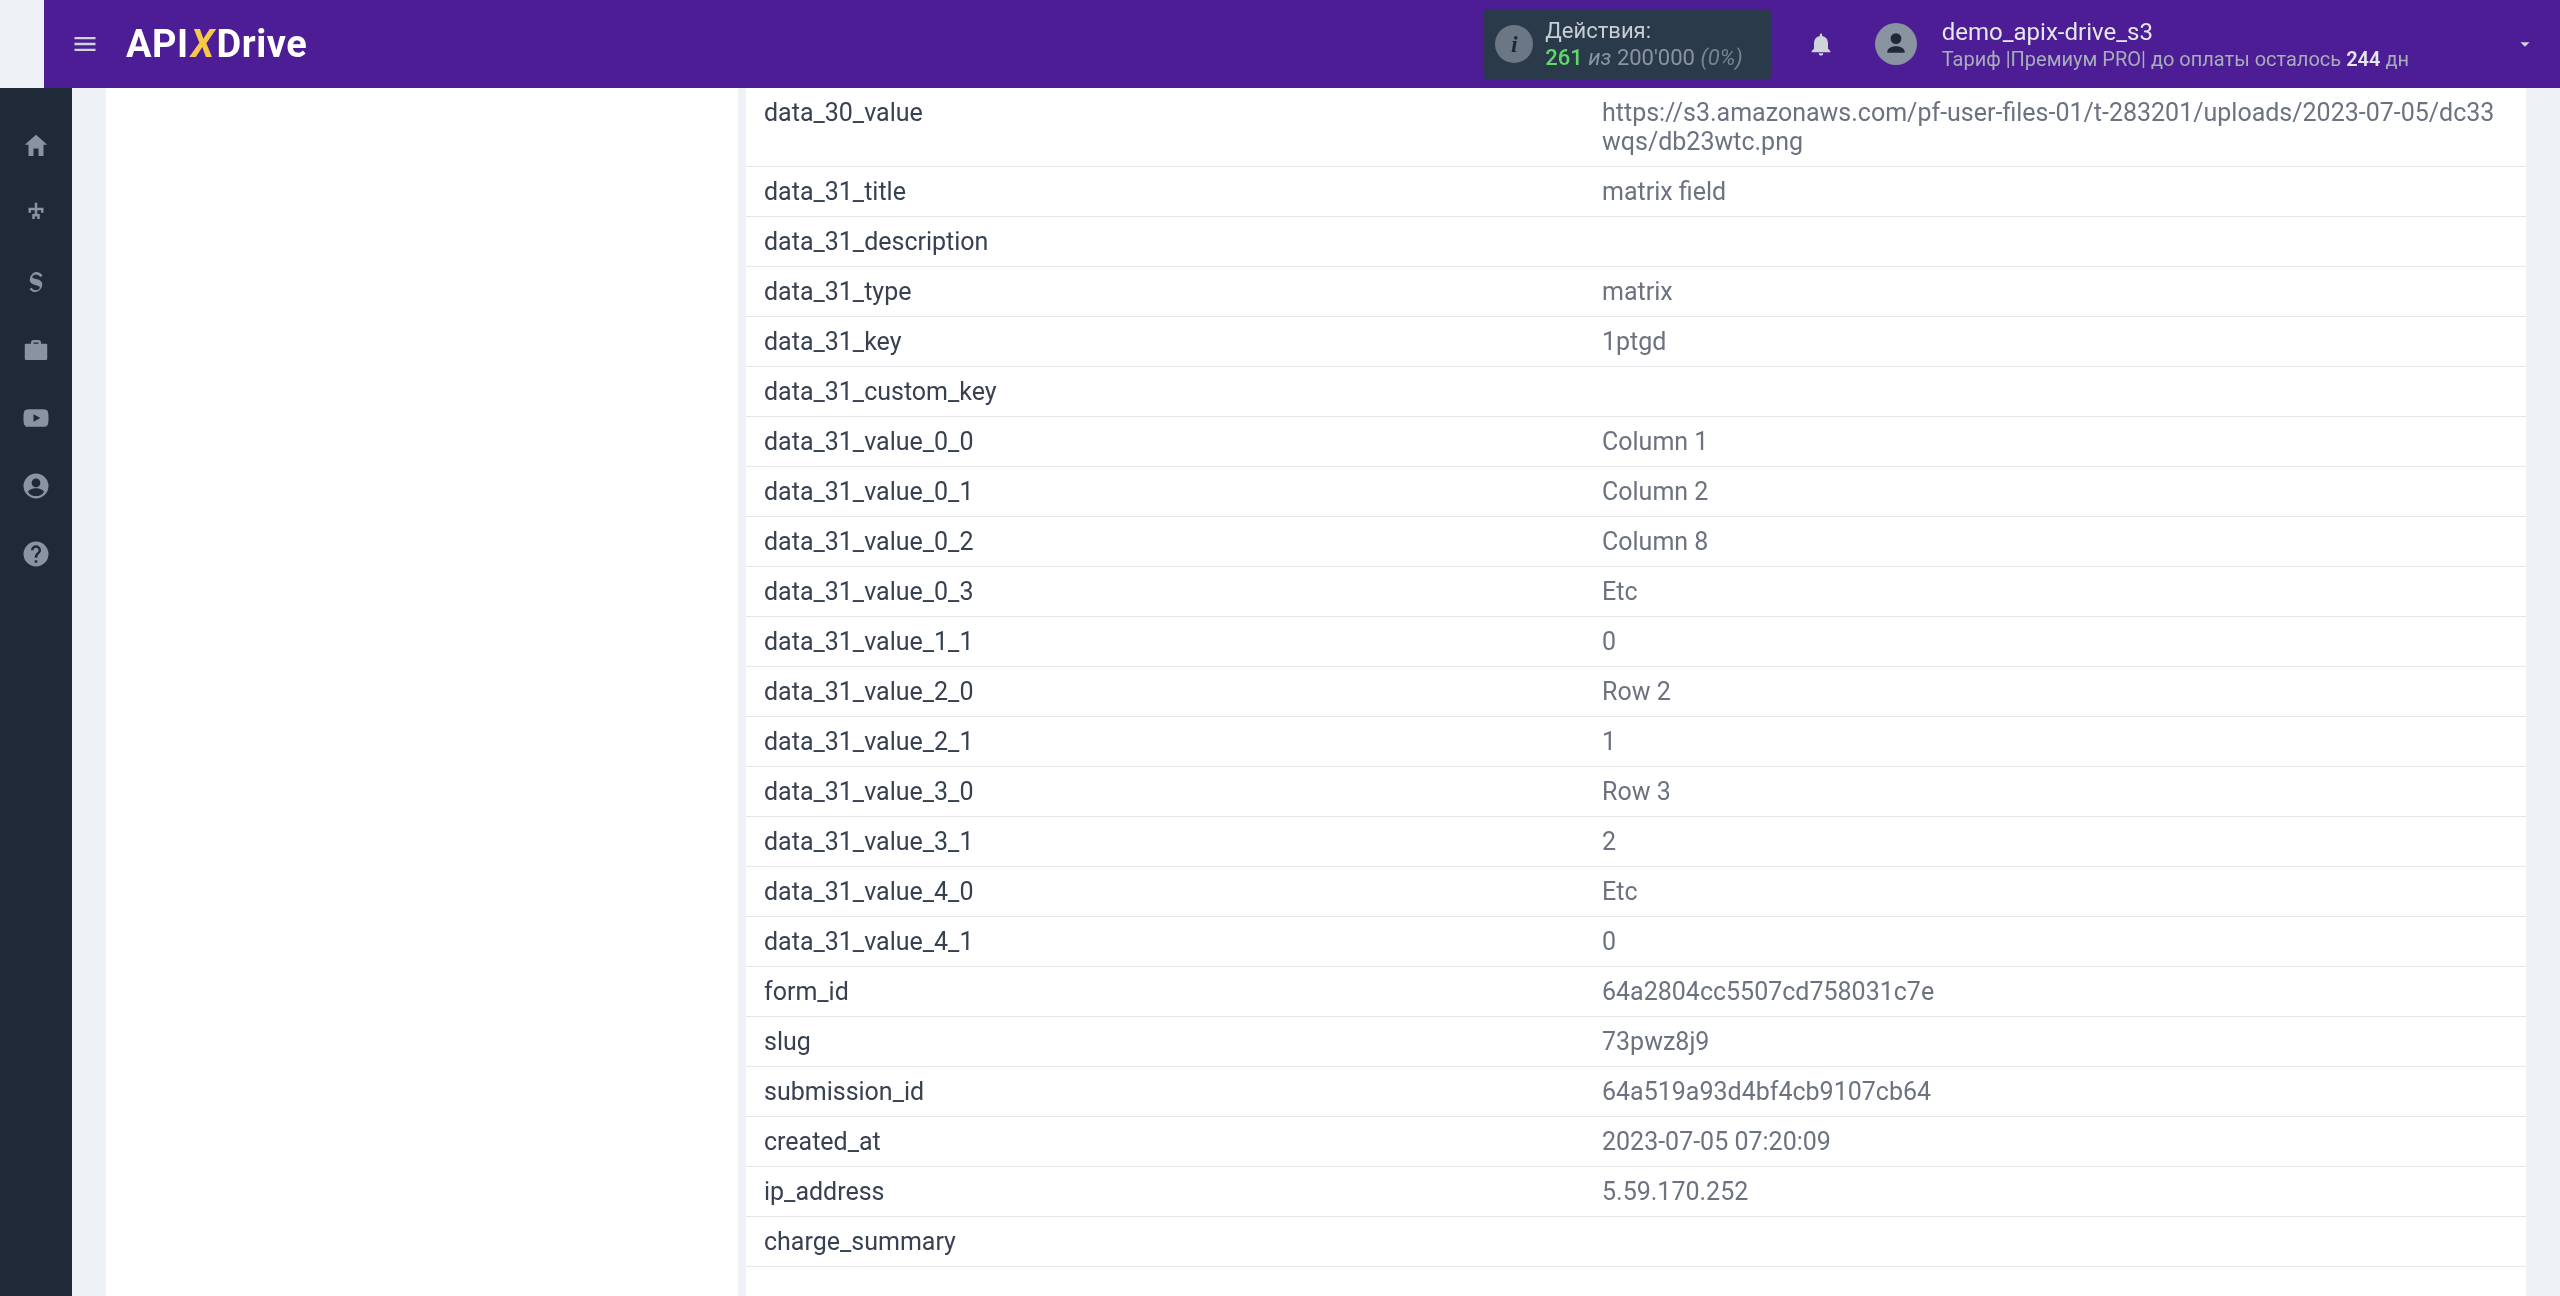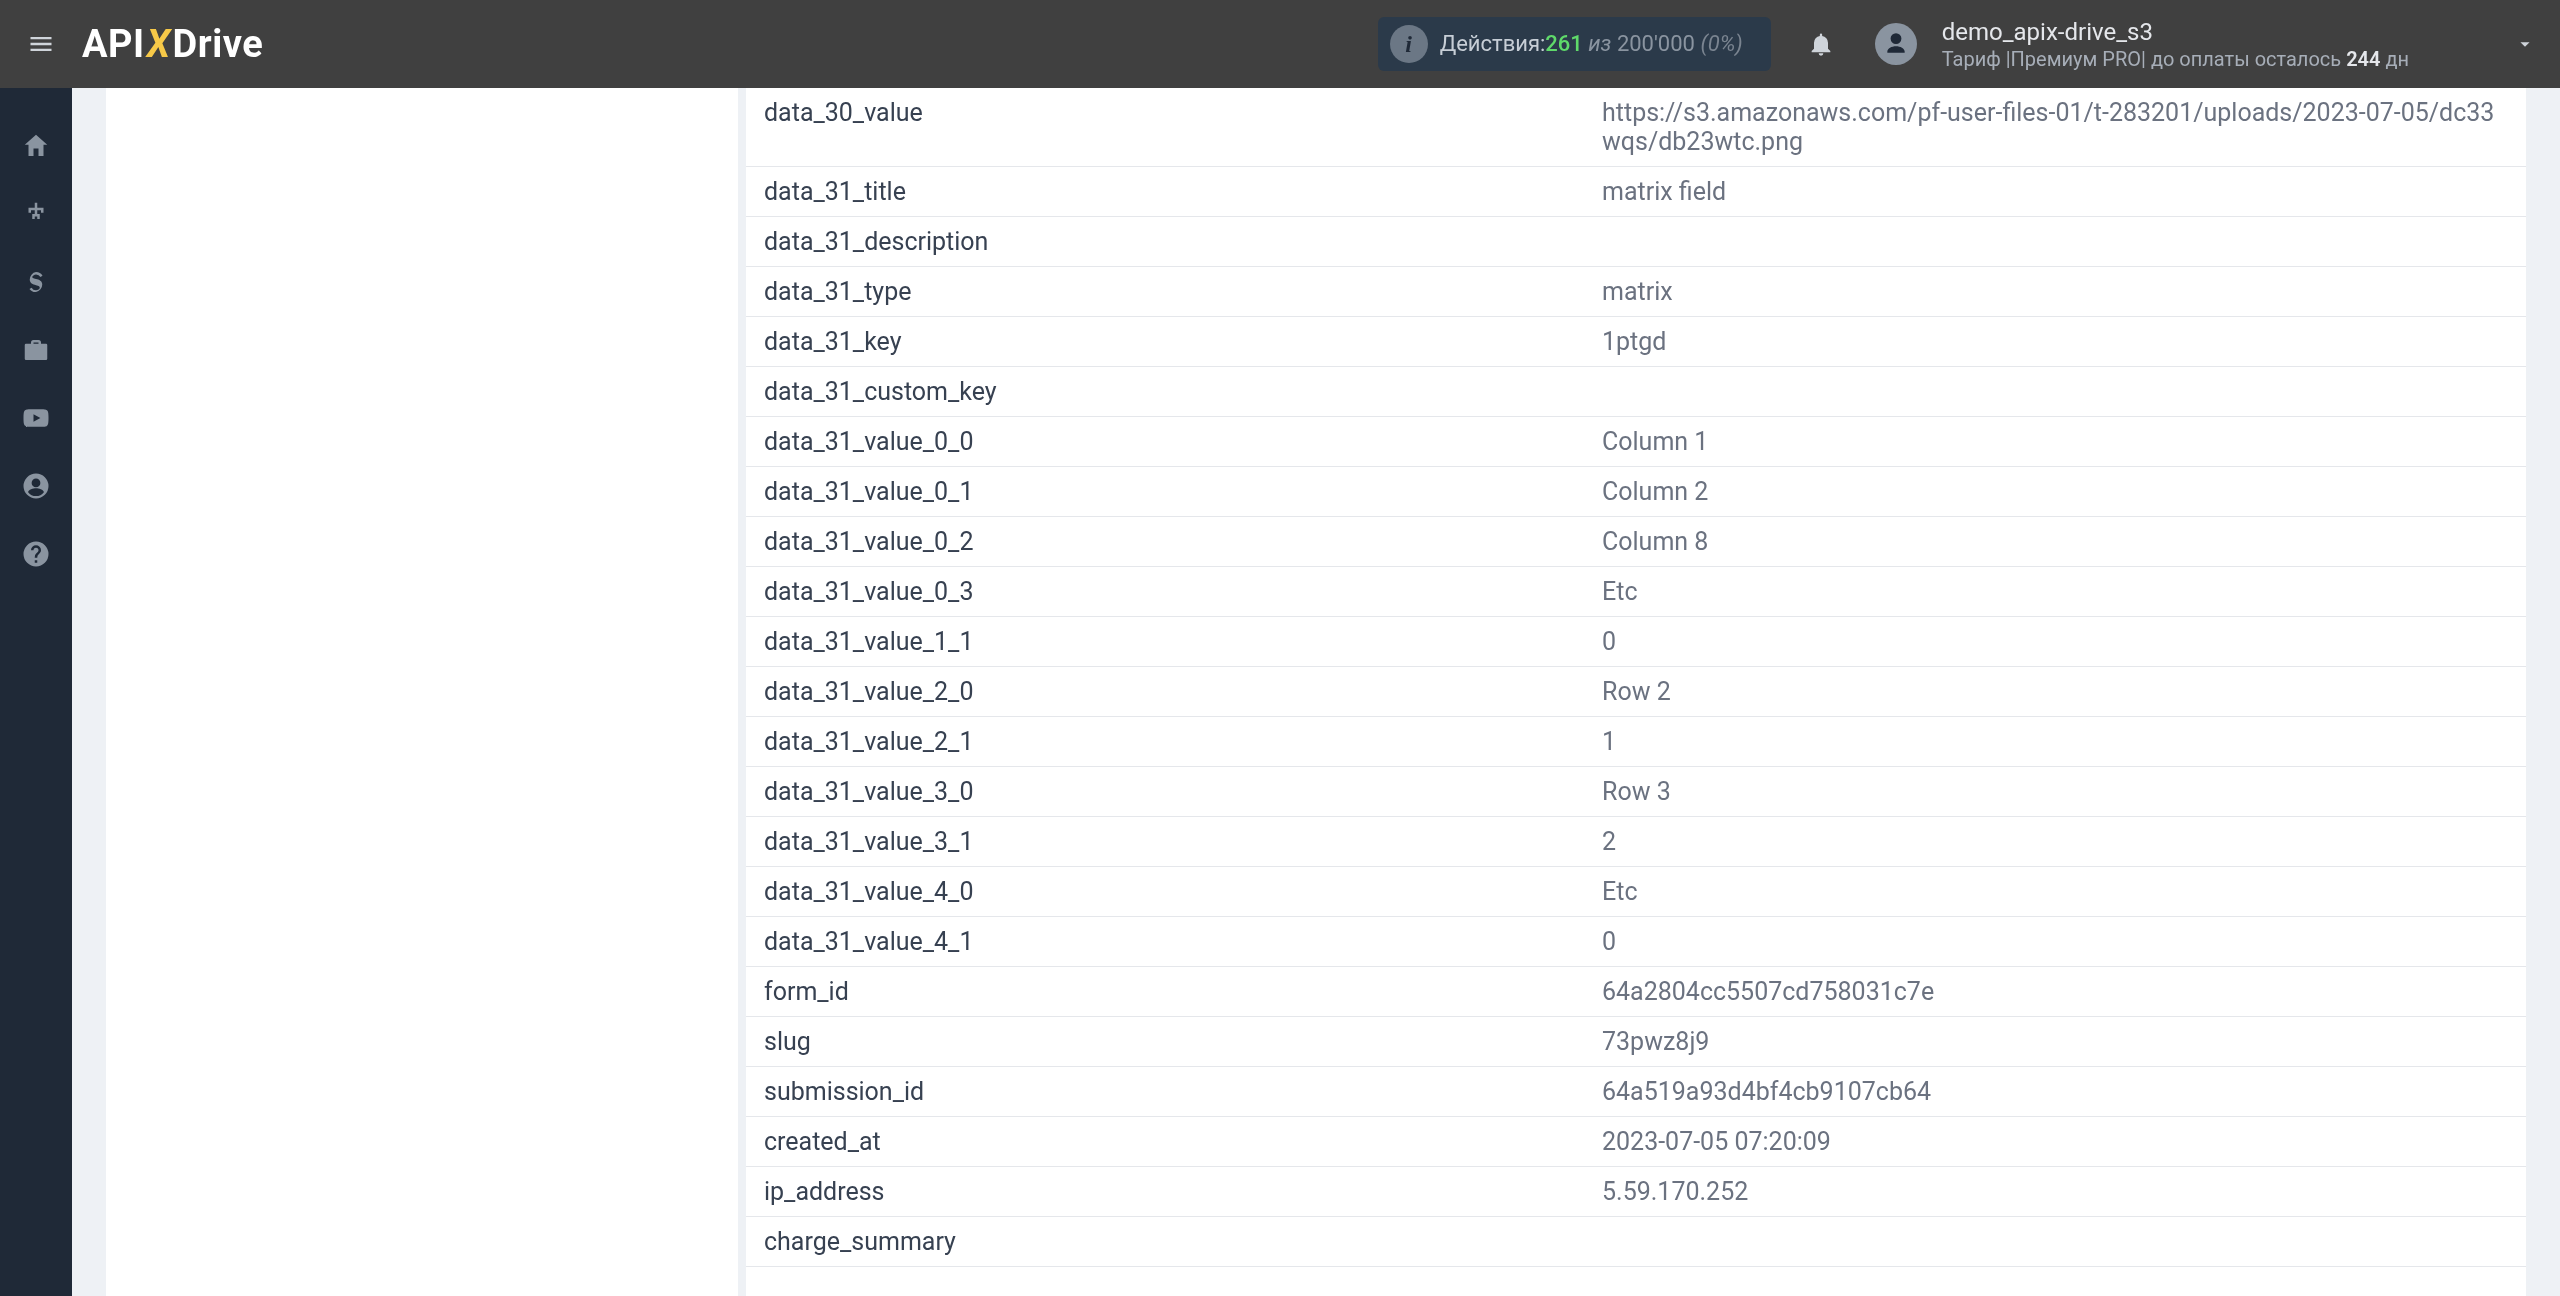--- a/index.html
+++ b/index.html
@@ -9,25 +9,26 @@
   color: #333;
   width: 2560px;
   height: 1296px;
   overflow: hidden;
   font-size: 16px;
 }
 
 
 .topbar {
   height: 88px;
-  background: #404040;
+  background: #4c1d95;
   display: flex;
   align-items: center;
   padding: 0 24px;
   color: #e5e7eb;
+  margin-left: 44px;
 }
 .menu-toggle {
   width: 34px;
   height: 34px;
   display: flex;
   align-items: center;
   justify-content: center;
   margin-right: 24px;
   cursor: pointer;
 }
@@ -57,21 +58,21 @@
 .actions-box .info-icon {
   width: 38px; height: 38px; border-radius: 50%;
   background: #6b7785;
   display: flex; align-items: center; justify-content: center;
   color: #1f2937;
   font-weight: 700;
   font-family: Georgia, serif;
   font-style: italic;
   font-size: 24px;
 }
-.actions-text { display: flex; flex-direction: row; line-height: 1.25; }
+.actions-text { display: flex; flex-direction: column; line-height: 1.25; }
 .actions-title { color: #c7ced6; font-size: 22px; }
 .actions-stats { font-size: 22px; }
 .actions-stats .cur { color: #5fd96a; font-weight: 500; }
 .actions-stats .iz { color: #8a94a0; font-style: italic; }
 .actions-stats .tot { color: #8a94a0; }
 .actions-stats .pct { color: #7a8490; font-style: italic; }
 
 .bell {
   width: 28px; height: 28px; fill: #cfd4da; margin-right: 40px; cursor: pointer;
 }

